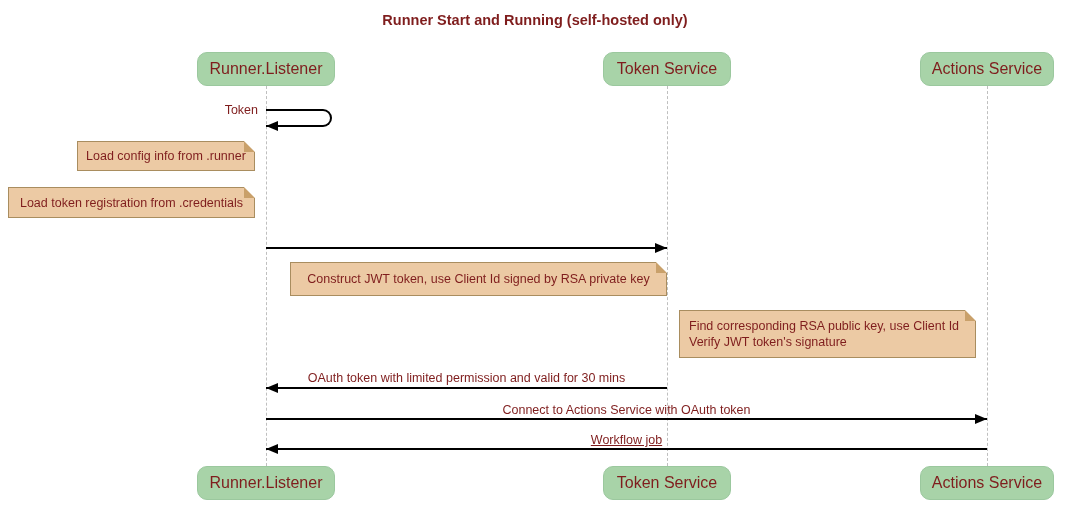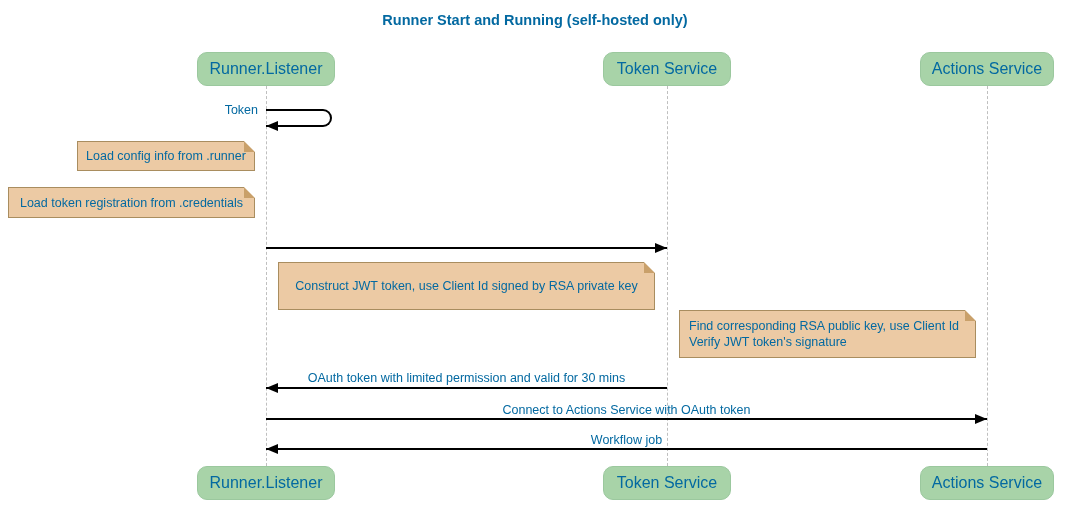--- a/index.html
+++ b/index.html
@@ -2,21 +2,21 @@
 <html><head>
 <meta charset="utf-8">
 <style>
   html, body { margin: 0; padding: 0; background: #ffffff; }
   .canvas {
     position: relative;
     width: 1070px;
     height: 525px;
     background: #ffffff;
     font-family: "Liberation Sans", sans-serif;
-    color: #0369a1;
+    color: #7f1d1d;
     overflow: hidden;
   }
   .title {
     position: absolute;
     left: 0; top: 12px; width: 100%;
     text-align: center;
     font-weight: bold;
     font-size: 14.5px;
   }
   .lifeline {
@@ -122,40 +122,40 @@
   </div>
 
   <div class="note" style="left:77px; top:141px; width:178px; height:30px;">
     <span>Load config info from .runner</span>
     <div class="note-fold"></div>
   </div>
 
   <div class="msg-line" style="left:266px; top:247px; width:401px;"></div>
   <div class="arrow-right" style="left:655px; top:243px;"></div>
 
-  <div class="note" style="left:278px; top:262px; width:377px; height:48px;">
+  <div class="note" style="left:290px; top:262px; width:377px; height:34px;">
     <span>Construct JWT token, use Client Id signed by RSA private key</span>
     <div class="note-fold"></div>
   </div>
 
   <div class="note left-align" style="left:679px; top:310px; width:297px; height:48px;padding-left:9px;">
     <span>Find corresponding RSA public key, use Client Id
 Verify JWT token's signature</span>
     <div class="note-fold"></div>
   </div>
 
   <div class="msg-label" style="left:266px; top:371px; width:401px;">OAuth token with limited permission and valid for 30 mins</div>
   <div class="msg-line" style="left:266px; top:387px; width:401px;"></div>
   <div class="arrow-left" style="left:266px; top:383px;"></div>
 
   <div class="msg-label" style="left:266px; top:403px; width:721px;">Connect to Actions Service with OAuth token</div>
   <div class="msg-line" style="left:266px; top:418px; width:721px;"></div>
   <div class="arrow-right" style="left:975px; top:414px;"></div>
 
-  <div class="msg-label" style="left:266px; top:433px; width:721px;">Workflow job</div>
+  <div class="msg-label" style="left:266px; top:433px; width:721px;text-decoration:underline;">Workflow job</div>
   <div class="msg-line" style="left:266px; top:448px; width:721px;"></div>
   <div class="arrow-left" style="left:266px; top:444px;"></div>
 
   <div class="participant" style="left:197px; top:466px; width:138px;">Runner.Listener</div>
   <div class="participant" style="left:603px; top:466px; width:128px;">Token Service</div>
   <div class="participant" style="left:920px; top:466px; width:134px;">Actions Service</div>
 
 </div>
 
 </body></html>

